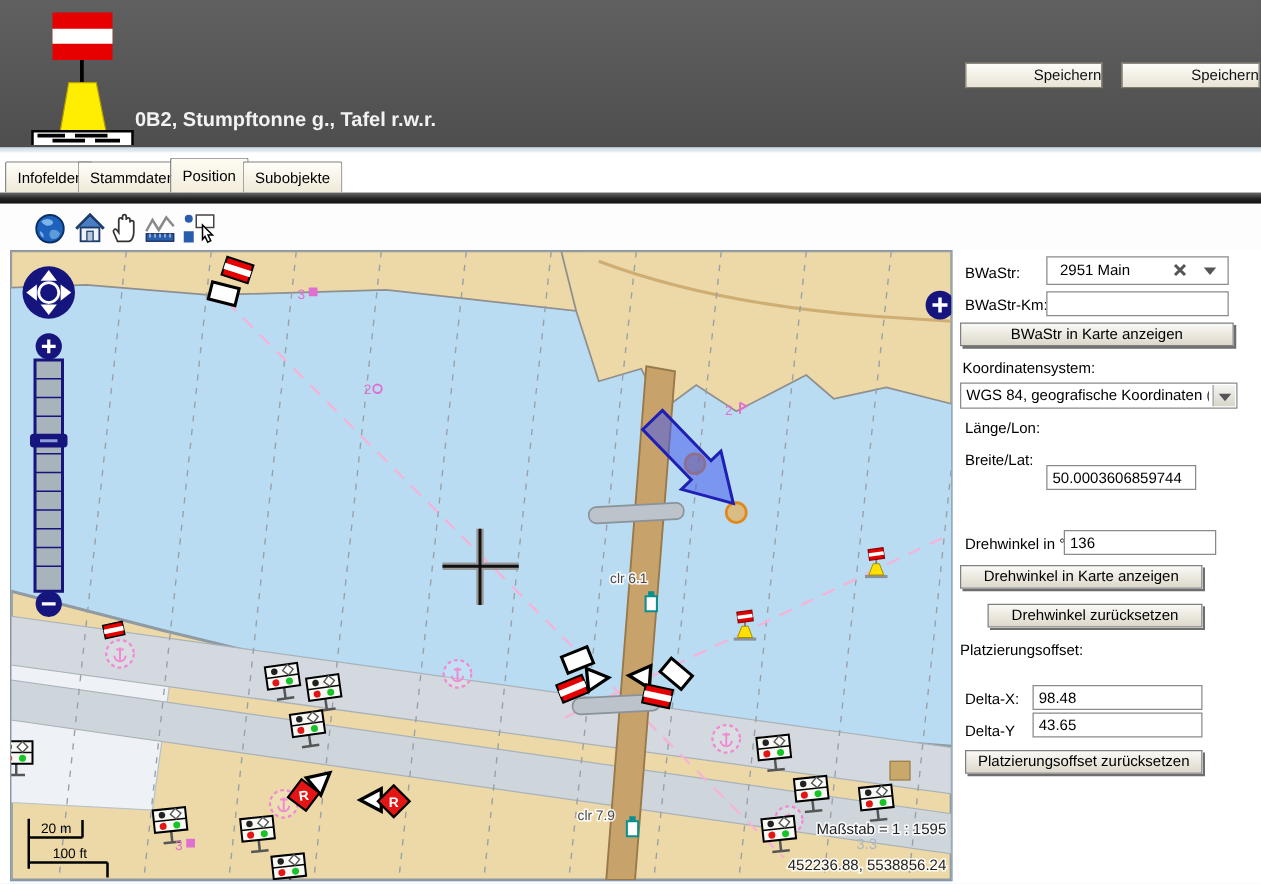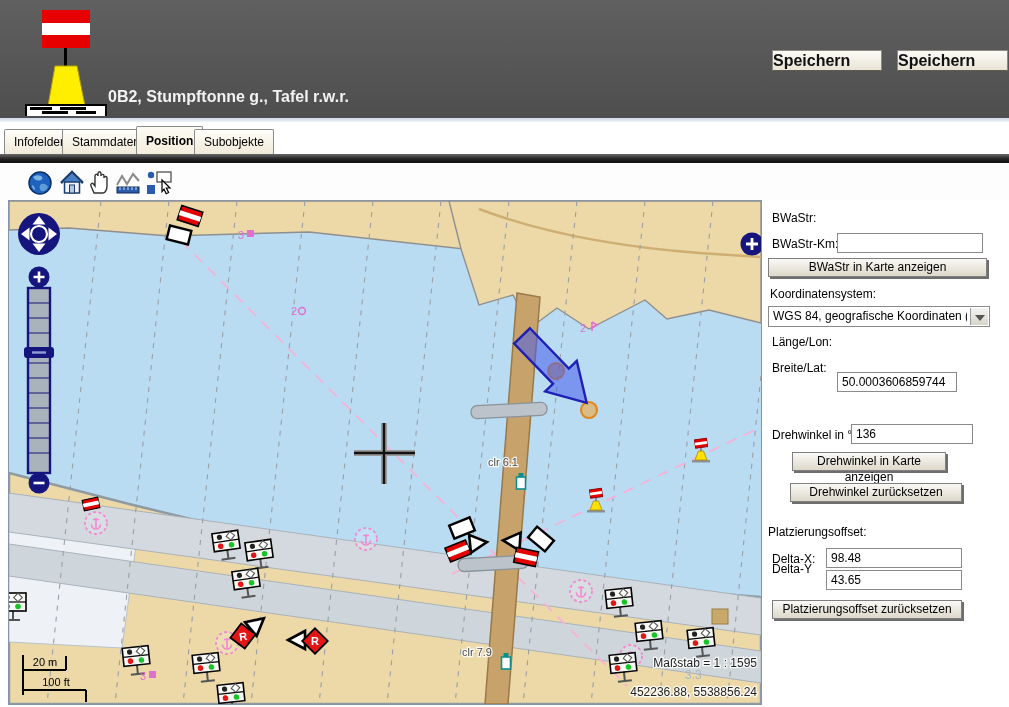--- a/index.html
+++ b/index.html
@@ -11,31 +11,31 @@
   
   .header { position:absolute; left:0; top:0; width:1009px; height:118px;
     background:linear-gradient(#606060,#4e4e4e); }
   .header-sep { position:absolute; left:0; top:118px; width:1009px; height:4px;
     background:linear-gradient(#cdd9e6,#eef3f8); }
   .logo { position:absolute; left:8px; top:6px; }
   .title { position:absolute; left:108px; top:34px; color:#f2f2f2;
     font-size:16px; font-weight:bold; line-height:25px; white-space:pre; }
   .hdr-btn { position:absolute; top:50px; height:21px; box-sizing:border-box;
     background:linear-gradient(#fdfcf8,#e8e3d4); border:1px solid #8f8b7e;
-    border-bottom-color:#5f5b50; font-size:16px; color:#111; text-align:left;
-    line-height:19px; cursor:default;font-weight:bold; }
+    border-bottom-color:#5f5b50; font-size:12px; color:#111; text-align:right;
+    line-height:19px; cursor:default; }
   .btn-save { left:772px; width:110px; }
   .btn-cancel { left:897px; width:111px; }
   
   .tabbar { position:absolute; left:0; top:124px; width:1009px; height:30px; background:#fff; }
   .tab { position:absolute; bottom:0; box-sizing:border-box; height:25px;
     border:1px solid #8a8a8a; border-bottom:none; border-radius:2px 2px 0 0;
     background:linear-gradient(#fffef9,#efe9d8); font-size:12px; color:#000;
     padding:5px 9px 0 9px; }
-  .tab.active { height:28px; font-weight:bold; background:linear-gradient(#fdfbf3,#f3eddc); padding-top:7px;text-align:center; }
+  .tab.active { height:28px; font-weight:normal; background:linear-gradient(#fdfbf3,#f3eddc); padding-top:7px;text-align:center; }
   .tab-band { position:absolute; left:0; top:154px; width:1009px; height:9px;
     background:linear-gradient(#6a6a6a,#232323 55%,#101010); }
   
   .toolbar { position:absolute; left:0; top:163px; width:1009px; height:37px; background:#fdfdfd; }
   .tool { position:absolute; top:6px; width:28px; height:28px; }
   
   .map-wrap { position:absolute; left:8px; top:200px; width:752px; height:503px;
     border:1px solid #8696a6; box-sizing:content-box; background:#b9dcf2; }
   svg text { font-family:"Liberation Sans", sans-serif; }
   .halo { paint-order:stroke; stroke:rgba(255,255,255,0.85); stroke-width:2.5px; }
@@ -312,20 +312,27 @@
 
   <g>
     <circle cx="743" cy="43" r="11.5" fill="#15157d"></circle>
     <path d="M737,43 h12 M743,37 v12" stroke="#fff" stroke-width="2.8"></path>
   </g>
 </svg>
 </div>
 
 <div class="panel">
   <div class="p-label" style="left:7px; top:11px;">BWaStr:</div>
+  <div class="combo" style="left:72px; top:5px; width:146px; height:23px;">
+    <span class="combo-text">2951 Main</span>
+    <svg class="combo-x" viewBox="0 0 12 12">
+      <path d="M2,2 L10,10 M10,2 L2,10" stroke="#555" stroke-width="2.4"></path>
+    </svg>
+    <span class="caret" style="right:9px; top:8px;"></span>
+  </div>
 
   <div class="p-label" style="left:7px; top:37px;">BWaStr-Km:</div>
   <input class="p-input" style="left: 72px; top: 33px; width: 146px;" value="">
 
   <div class="p-btn" style="left:3px; top:58px; width:219px;">BWaStr in Karte anzeigen</div>
 
   <div class="p-label" style="left:5px; top:87px;">Koordinatensystem:</div>
   <div class="combo" style="left:3px; top:106px; width:222px; height:21px;">
     <span class="combo-text" style="left:4px; top:2px; right:22px;">WGS 84, geografische Koordinaten (Län</span>
     <span class="sel-btn">
@@ -335,25 +342,25 @@
 
   <div class="p-label" style="left:7px; top:135px;">Länge/Lon:</div>
 
   <div class="p-label" style="left:7px; top:161px;">Breite/Lat:</div>
   <input class="p-input" style="left: 72px; top: 157px; width: 120px; margin-top: 15px;" value="50.0003606859744">
 
 
   <div class="p-label" style="left:7px; top:228px;">Drehwinkel in °:</div>
   <input class="p-input" style="left: 86px; top: 224px; width: 122px;" value="136">
 
-  <div class="p-btn" style="left:3px; top:252px; width:154px;margin-left:24px;">Drehwinkel in Karte anzeigen</div>
+  <div class="p-btn" style="left:3px; top:252px; width:194px;">Drehwinkel in Karte anzeigen</div>
   <div class="p-btn" style="left:25px; top:283px; width:172px;">Drehwinkel zurücksetzen</div>
 
-  <div class="p-label" style="left:3px; top:325px;">Platzierungsoffset:</div>
+  <div class="p-label" style="left:3px; top:313px;">Platzierungsoffset:</div>
 
   <div class="p-label" style="left:7px; top:352px;">Delta-X:</div>
   <input class="p-input" style="left: 61px; top: 348px; width: 136px;" value="98.48">
 
-  <div class="p-label" style="left:7px; top:362px;">Delta-Y</div>
+  <div class="p-label" style="left:7px; top:378px;">Delta-Y</div>
   <input class="p-input" style="left: 61px; top: 370px; width: 136px;" value="43.65">
 
   <div class="p-btn" style="left:7px; top:400px; width:190px;">Platzierungsoffset zurücksetzen</div>
 </div>
 
 </body></html>

